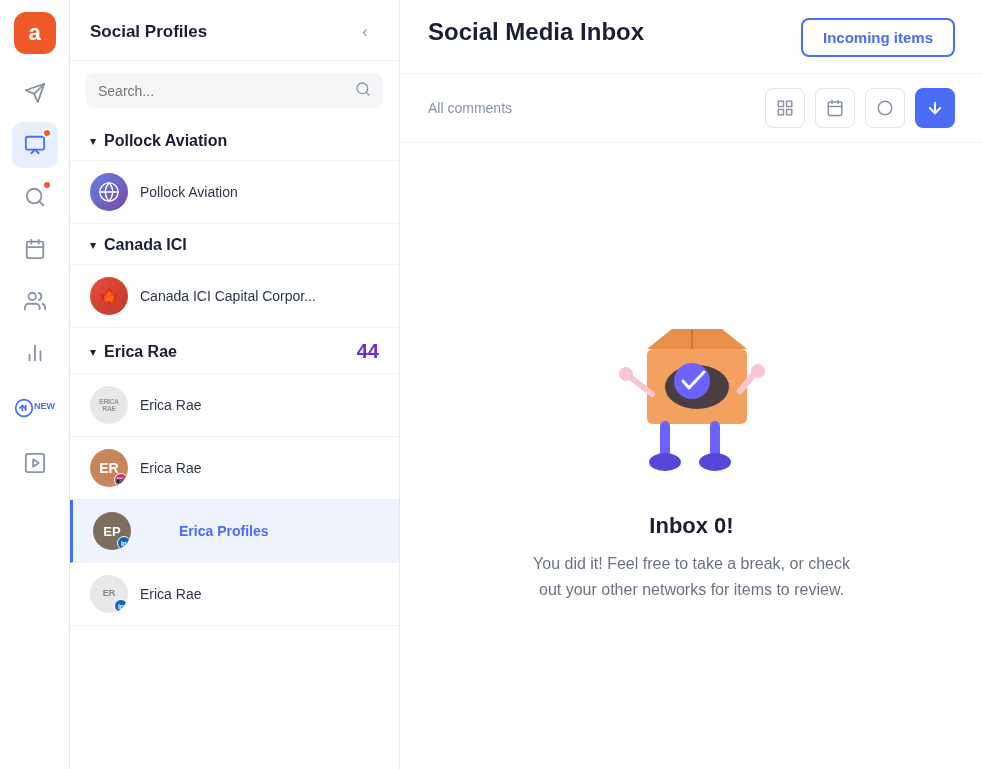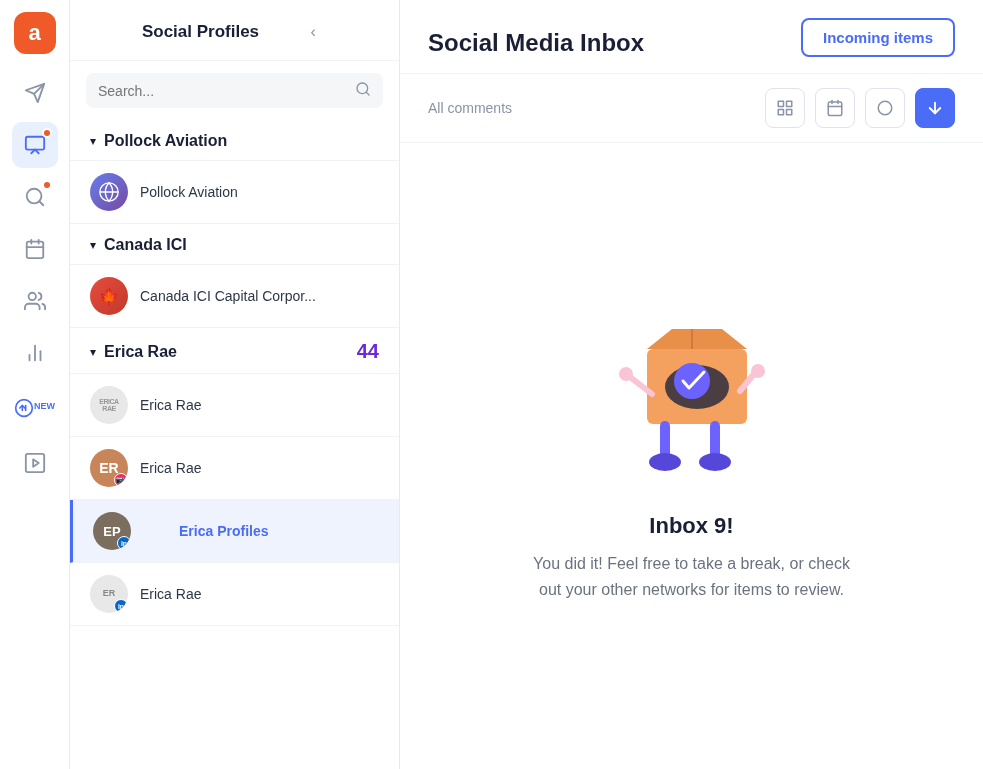--- a/index.html
+++ b/index.html
@@ -65,21 +65,21 @@
       width: 330px;
       background: #fff;
       border-right: 1px solid #e8eaf0;
       display: flex;
       flex-direction: column;
       overflow-y: auto;
     }
     .sidebar-header {
       display: flex;
       align-items: center;
-      justify-content: center;
+      justify-content: space-between;
       padding: 18px 20px 14px;
       border-bottom: 1px solid #f0f2f5;
       gap: 40px;
     }
     .sidebar-title {
       font-size: 17px;
       font-weight: 700;
       color: #1a1f36;
     }
     .collapse-btn {
@@ -192,21 +192,21 @@
 
     
     .main-content {
       flex: 1;
       display: flex;
       flex-direction: column;
       background: #fff;
     }
     .main-header {
       display: flex;
-      align-items: flex-end;
+      align-items: flex-start;
       justify-content: space-between;
       padding: 18px 28px 16px;
       border-bottom: 1px solid #f0f2f5;
     }
     .main-title {
       font-size: 24px;
       font-weight: 800;
       color: #1a1f36;
     }
     .incoming-btn {
@@ -507,16 +507,16 @@
 
         <rect x="68" y="112" width="10" height="38" rx="5" fill="#6c63ff"></rect>
 
         <rect x="118" y="112" width="10" height="38" rx="5" fill="#6c63ff"></rect>
 
         <ellipse cx="73" cy="153" rx="16" ry="9" fill="#5548d9"></ellipse>
 
         <ellipse cx="123" cy="153" rx="16" ry="9" fill="#5548d9"></ellipse>
       </svg>
     </div>
-    <div class="inbox-zero-title">Inbox 9!</div>
+    <div class="inbox-zero-title">Inbox 0!</div>
     <div class="inbox-zero-desc">You did it! Feel free to take a break, or check out your other networks for items to review.</div>
   </div>
 </div>
 
 </body></html>

